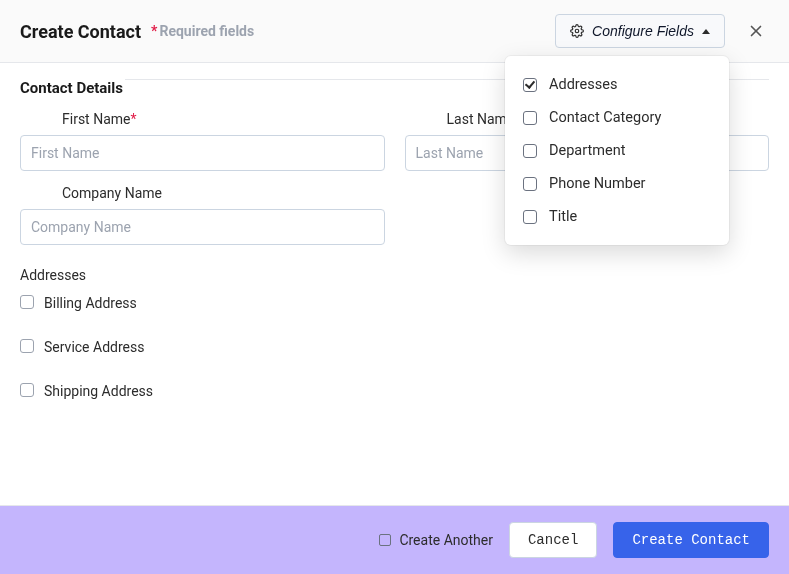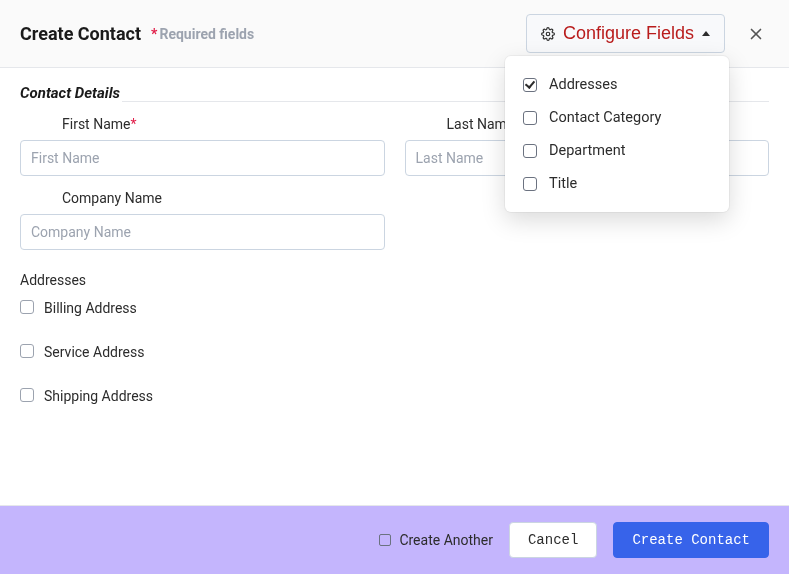--- a/index.html
+++ b/index.html
@@ -48,23 +48,24 @@
 .spacer { flex: 1; }
 
 .configure-btn {
   display: inline-flex;
   align-items: center;
   gap: 8px;
   padding: 8px 14px;
   border: 1px solid #cbd5e1;
   border-radius: 4px;
   background: #f8f9fb;
-  font-size: 18px;
-  color: #b91c1c;
-  cursor: pointer;
+  font-size: 14px;
+  color: #0f172a;
+  cursor: pointer;
+  font-style: italic;
 }
 
 .configure-btn .gear-icon svg { display:block; }
 .configure-btn .caret-up {
   width: 0; height: 0;
   border-left: 4px solid transparent;
   border-right: 4px solid transparent;
   border-bottom: 5px solid #2c2c2c;
 }
 
@@ -76,23 +77,22 @@
 }
 
 .close-btn svg { display:block; }
 
 .main {
   padding: 16px 20px 10px;
 }
 
 .section-title-wrap {
   display: flex;
-  align-items: flex-end;
+  align-items: flex-start;
   gap: 2px;
-  font-style: italic;
 }
 
 .section-title {
   font-size: 15px;
   font-weight: 700;
   color: #1a1a1a;
   white-space: nowrap;
 }
 
 .section-line {
@@ -358,20 +358,24 @@
   <div class="dropdown-item">
     <span class="dd-check"></span>
     <span>Contact Category</span>
   </div>
   <div class="dropdown-item">
     <span class="dd-check"></span>
     <span>Department</span>
   </div>
   <div class="dropdown-item">
     <span class="dd-check"></span>
+    <span>Phone Number</span>
+  </div>
+  <div class="dropdown-item">
+    <span class="dd-check"></span>
     <span>Title</span>
   </div>
 </div>
 
 <div class="footer">
   <div class="create-another-wrap right">
     <input type="checkbox" class="small" style="">
     <span>Create Another</span>
   </div>
   <button class="btn btn-secondary">Cancel</button>

